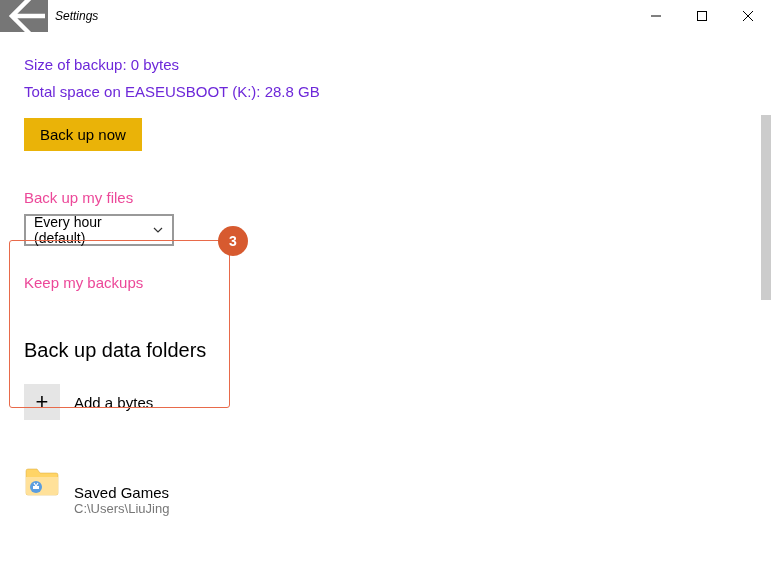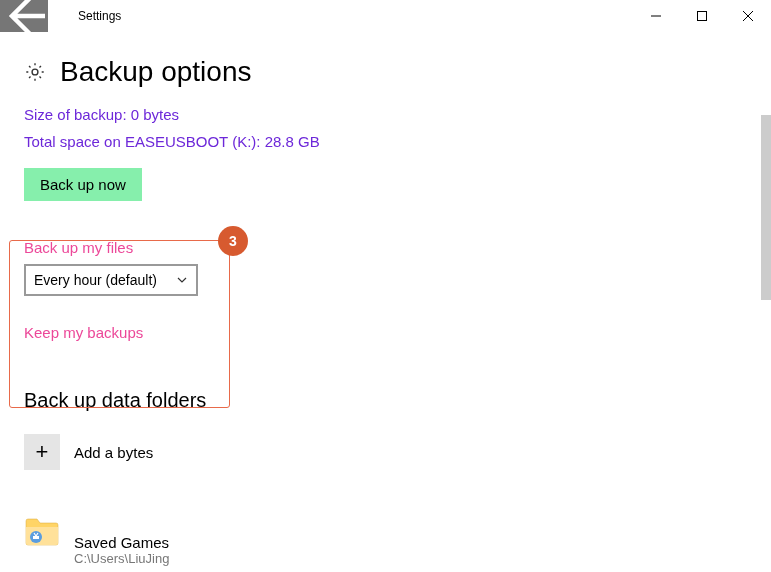--- a/index.html
+++ b/index.html
@@ -24,25 +24,26 @@
     .back-btn {
       width: 48px;
       background: #767676;
       color: white;
       display: flex;
       align-items: center;
       justify-content: center;
       font-size: 14px;
     }
     .title-text {
-      padding-left: 30px;
+      padding-left: 7px;
       display: flex;
       align-items: center;
       font-size: 12px;
       color: #000;
+      font-style: italic;
     }
     .caption-btns {
       margin-left: auto;
       display: flex;
     }
     .caption-btn {
       width: 46px;
       display: flex;
       align-items: center;
       justify-content: center;
@@ -65,34 +66,34 @@
       font-weight: 300;
       color: #000;
     }
     .info-line {
       font-size: 15px;
       color: #6d28d9;
       margin-bottom: 10px;
     }
     .primary-btn {
       display: inline-block;
-      background: #86efac;
+      background: #eab308;
       border: none;
       padding: 8px 16px;
       font-size: 15px;
       color: #000;
       margin-top: 8px;
     }
     .section-label {
       font-size: 15px;
       color: #ec4899;
       margin-bottom: 8px;
     }
     .dropdown {
-      width: 174px;
+      width: 150px;
       height: 32px;
       border: 2px solid #999999;
       background: #ffffff;
       display: flex;
       align-items: center;
       padding: 0 8px;
       justify-content: space-between;
       font-size: 14px;
       color: #000;
     }
@@ -181,29 +182,20 @@
     </div>
     <div class="caption-btn">
       <svg viewBox="0 0 10 10">
           <path stroke="#000" stroke-width="1" d="M0 0 L10 10 M10 0 L0 10"></path>
         </svg>
     </div>
   </div>
 </div>
 
 <div class="content">
-  <div class="header-row">
-    <span class="gear-icon">
-      <svg viewBox="0 0 24 24" fill="none" stroke="currentColor" stroke-width="1.5">
-        <circle cx="12" cy="12" r="3.2"></circle>
-        <path d="M12 2.5v2.2M12 19.3v2.2M21.5 12h-2.2M4.7 12H2.5M18.5 5.5l-1.6 1.6M7.1 16.9l-1.6 1.6M18.5 18.5l-1.6-1.6M7.1 7.1 5.5 5.5"></path>
-      </svg>
-    </span>
-    <div class="page-title">Backup options</div>
-  </div>
 
   <div class="info-line">Size of backup: 0 bytes</div>
   <div class="info-line">Total space on EASEUSBOOT (K:): 28.8 GB</div>
 
   <button class="primary-btn">Back up now</button>
 
   <div style="height: 38px;"></div>
 
   <div class="section-label">Back up my files</div>
   <div class="dropdown">

